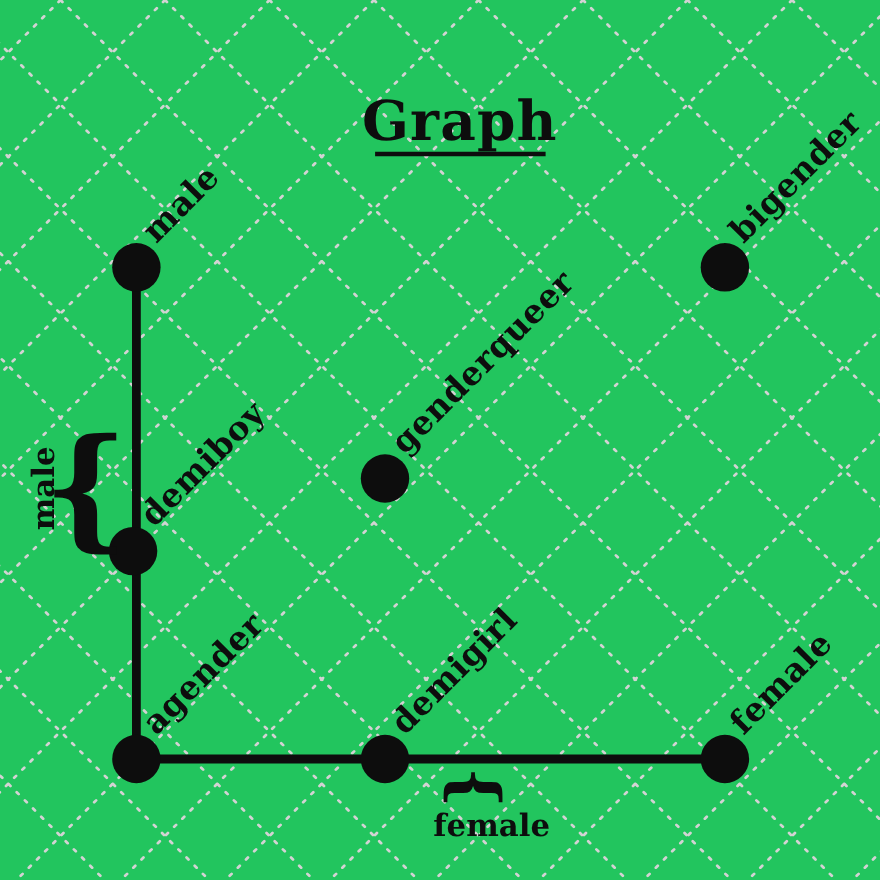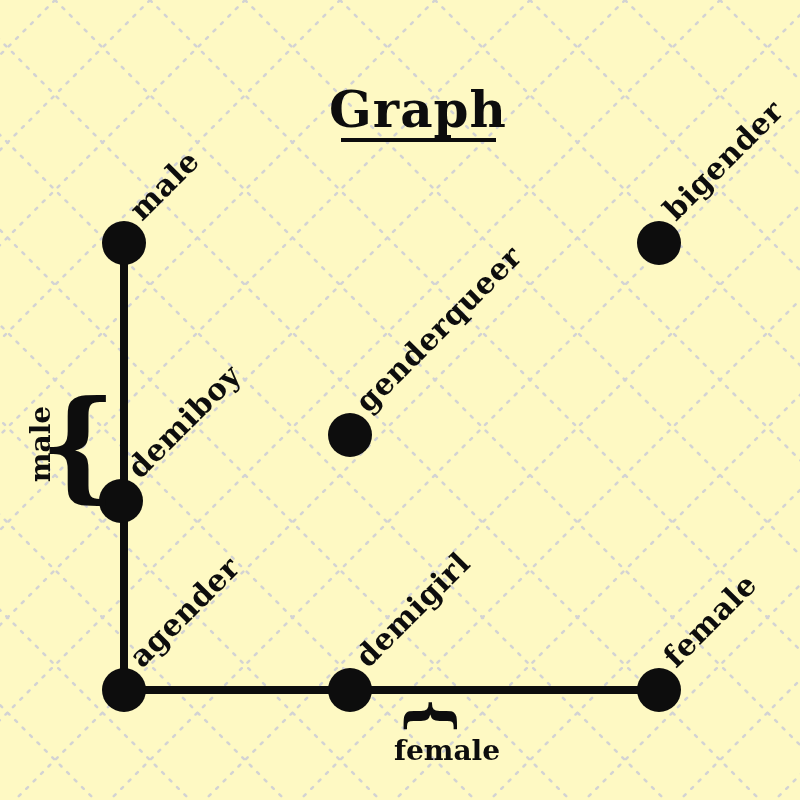--- a/index.html
+++ b/index.html
@@ -5,21 +5,21 @@
 <style>
   html, body {
     margin: 0;
     padding: 0;
     background: #ffffff;
   }
   .canvas {
     position: relative;
     width: 800px;
     height: 800px;
-    background: #fef9c3;
+    background: #22c55e;
     overflow: hidden;
     font-family: "DejaVu Serif", serif;
   }
   svg { display: block; }
   .node-label {
     font-family: "DejaVu Serif", serif;
     font-weight: bold;
     font-size: 30px;
     fill: #0d0d0d;
     letter-spacing: 0.5px;

